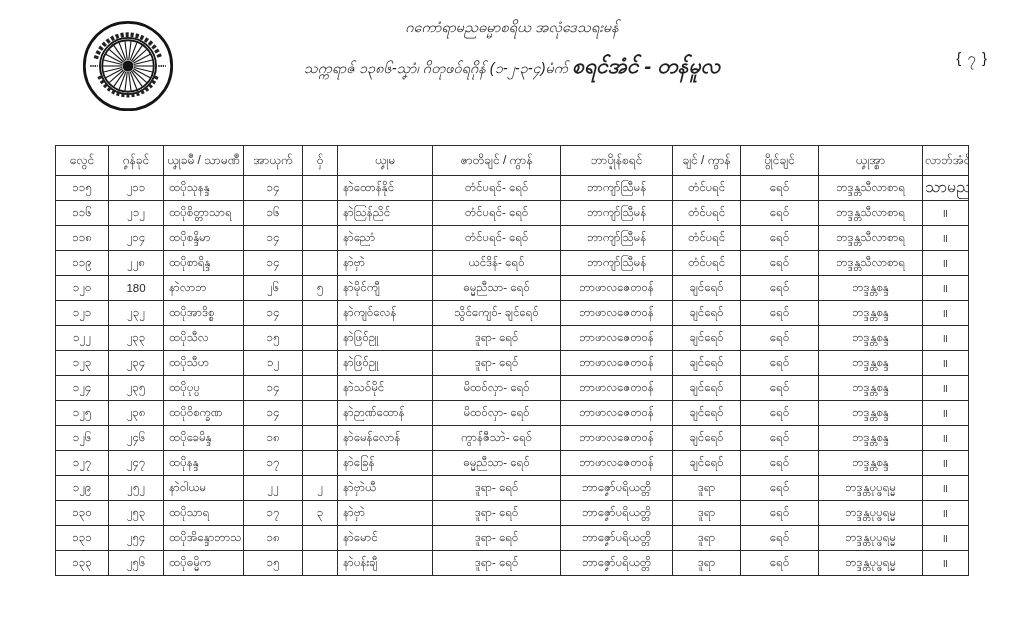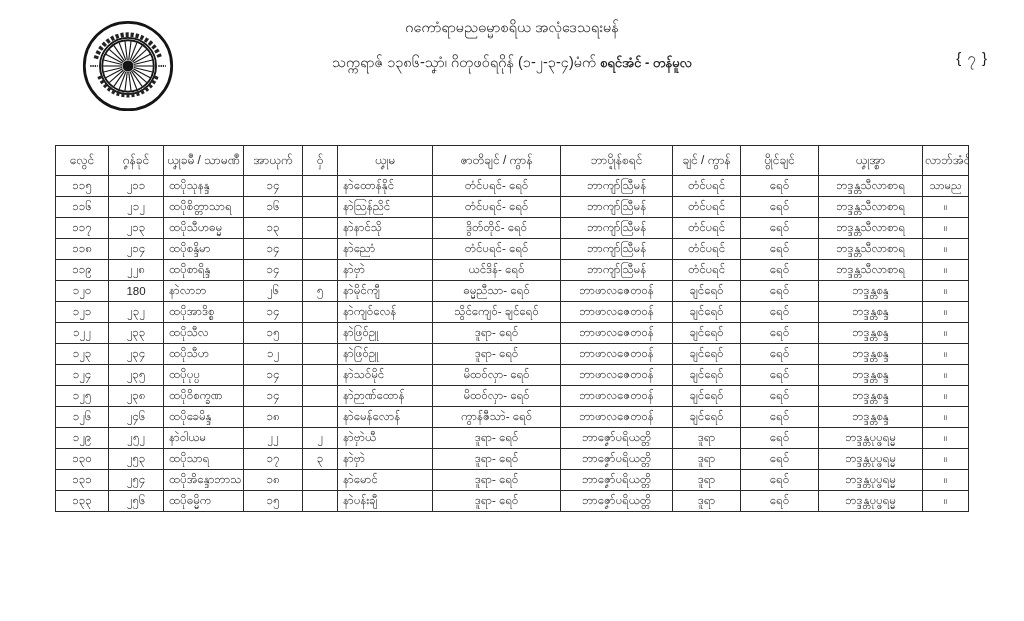--- a/index.html
+++ b/index.html
@@ -9,25 +9,25 @@
     font-family:"Liberation Sans", sans-serif;
     color:#1f1f1f;
     position:relative;
     overflow:hidden;
   }
   .letterhead { position:absolute; top:0; left:0; width:1024px; height:140px; }
   .seal { position:absolute; left:82px; top:20px; width:92px; height:92px; }
   .seal svg { width:100%; height:100%; }
   .titles {
     position:absolute; left:212px; width:600px; top:20px;
-    text-align:center; font-size:14.5px; line-height:1;
+    text-align:center; font-size:14.5px; line-height:1;font-style:italic;
   }
   .title-line { margin:0 0 20px 0; white-space:nowrap; }
   .title-line.t3 { margin-bottom:0; }
-  .t3 .bold-part { font-weight:bold; font-size:13px; }
+  .t3 .bold-part { font-weight:bold; font-size:21px; }
   .page-num {
     position:absolute; right:36px; top:48px;
     font-size:15px; letter-spacing:1px; white-space:nowrap;
   }
   table.results {
     position:absolute; left:55px; top:145px;
     width:913px;
     border-collapse:collapse; table-layout:fixed;
     background:#fff;
   }
@@ -35,21 +35,21 @@
     border:1px solid #2b2b2b;
     font-weight:normal;
     text-align:center;
     padding:0 2px;
     overflow:hidden;
     white-space:nowrap;
   }
   th { height:29px; font-size:12px; }
   td { height:20px; font-size:11.5px; }
   td.c2, td.c5 { text-align:left; padding-left:5px; }
-  td.c11 { font-size:11px; }
+  td.c11 { font-size:16px; }
 </style>
 </head>
 <body>
 
 <div class="letterhead">
 
   <div class="seal">
     <svg viewBox="0 0 100 100">
       <circle cx="50" cy="50" r="47.5" fill="none" stroke="#151515" stroke-width="3"></circle>
       <circle cx="50" cy="50" r="30.5" fill="none" stroke="#151515" stroke-width="2"></circle>
@@ -152,34 +152,20 @@
         <td class="c4"></td>
         <td class="c5">နာဲသြန်ညိင်</td>
         <td class="c6">တံင်ပရင်- ရေဝ်</td>
         <td class="c7">ဘာကျာ်သြီမန်</td>
         <td class="c8">တံင်ပရင်</td>
         <td class="c9">ရေဝ်</td>
         <td class="c10">ဘဒ္ဒန္တသီလာစာရ</td>
         <td class="c11">။</td>
       </tr>
       <tr>
-        <td class="c0">၁၁၇</td>
-        <td class="c1">၂၁၃</td>
-        <td class="c2">ထပိုသီဟဓမ္မ</td>
-        <td class="c3">၁၃</td>
-        <td class="c4"></td>
-        <td class="c5">နာဲနာင်သို</td>
-        <td class="c6">ဒွိတ်တိုင်- ရေဝ်</td>
-        <td class="c7">ဘာကျာ်သြီမန်</td>
-        <td class="c8">တံင်ပရင်</td>
-        <td class="c9">ရေဝ်</td>
-        <td class="c10">ဘဒ္ဒန္တသီလာစာရ</td>
-        <td class="c11">။</td>
-      </tr>
-      <tr>
         <td class="c0">၁၁၈</td>
         <td class="c1">၂၁၄</td>
         <td class="c2">ထပိုစန္ဒိမာ</td>
         <td class="c3">၁၄</td>
         <td class="c4"></td>
         <td class="c5">နာဲညောံ</td>
         <td class="c6">တံင်ပရင်- ရေဝ်</td>
         <td class="c7">ဘာကျာ်သြီမန်</td>
         <td class="c8">တံင်ပရင်</td>
         <td class="c9">ရေဝ်</td>
@@ -292,20 +278,34 @@
         <td class="c4"></td>
         <td class="c5">နာဲမေန်လောန်</td>
         <td class="c6">ကွာန်ဇီသာဲ- ရေဝ်</td>
         <td class="c7">ဘာဖာလဇေတဝန်</td>
         <td class="c8">ချင်ရေဝ်</td>
         <td class="c9">ရေဝ်</td>
         <td class="c10">ဘဒ္ဒန္တစန္ဒ</td>
         <td class="c11">။</td>
       </tr>
       <tr>
+        <td class="c0">၁၂၇</td>
+        <td class="c1">၂၄၇</td>
+        <td class="c2">ထပိုနန္ဒ</td>
+        <td class="c3">၁၇</td>
+        <td class="c4"></td>
+        <td class="c5">နာဲခြေန်</td>
+        <td class="c6">ဓမ္မညီသာ- ရေဝ်</td>
+        <td class="c7">ဘာဖာလဇေတဝန်</td>
+        <td class="c8">ချင်ရေဝ်</td>
+        <td class="c9">ရေဝ်</td>
+        <td class="c10">ဘဒ္ဒန္တစန္ဒ</td>
+        <td class="c11">။</td>
+      </tr>
+      <tr>
         <td class="c0">၁၂၉</td>
         <td class="c1">၂၅၂</td>
         <td class="c2">နာဲဝါယမ</td>
         <td class="c3">၂၂</td>
         <td class="c4">၂</td>
         <td class="c5">နာဲဗှာဲယီ</td>
         <td class="c6">ဒူရာ- ရေဝ်</td>
         <td class="c7">ဘာဇၞော်ပရိယတ္တိ</td>
         <td class="c8">ဒူရာ</td>
         <td class="c9">ရေဝ်</td>

